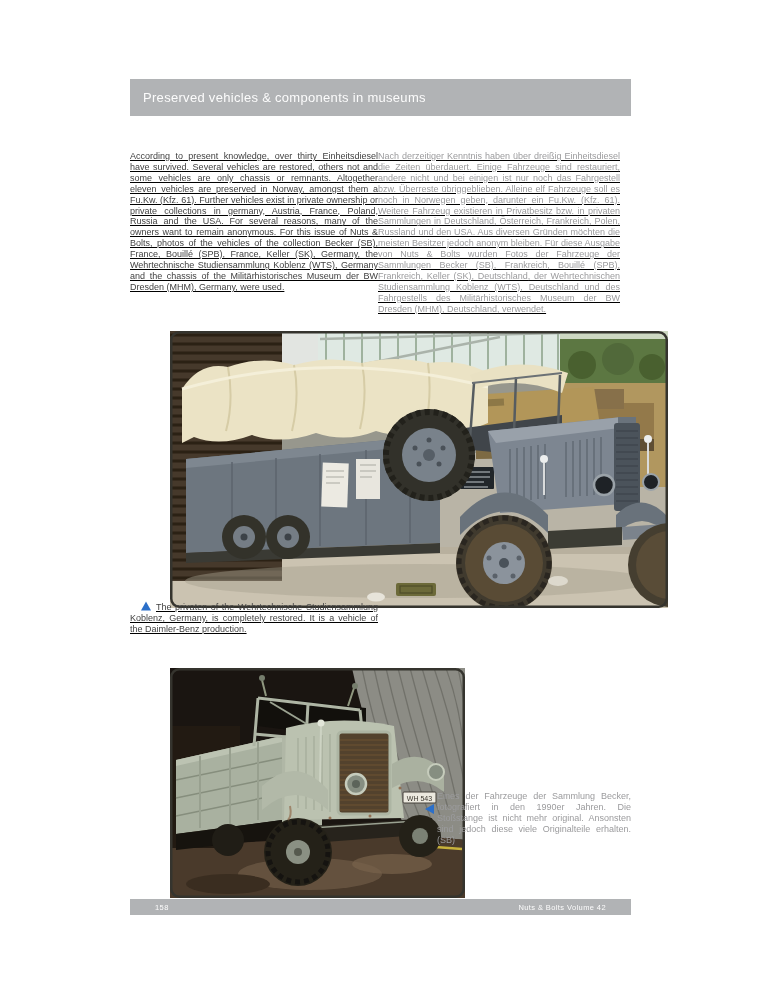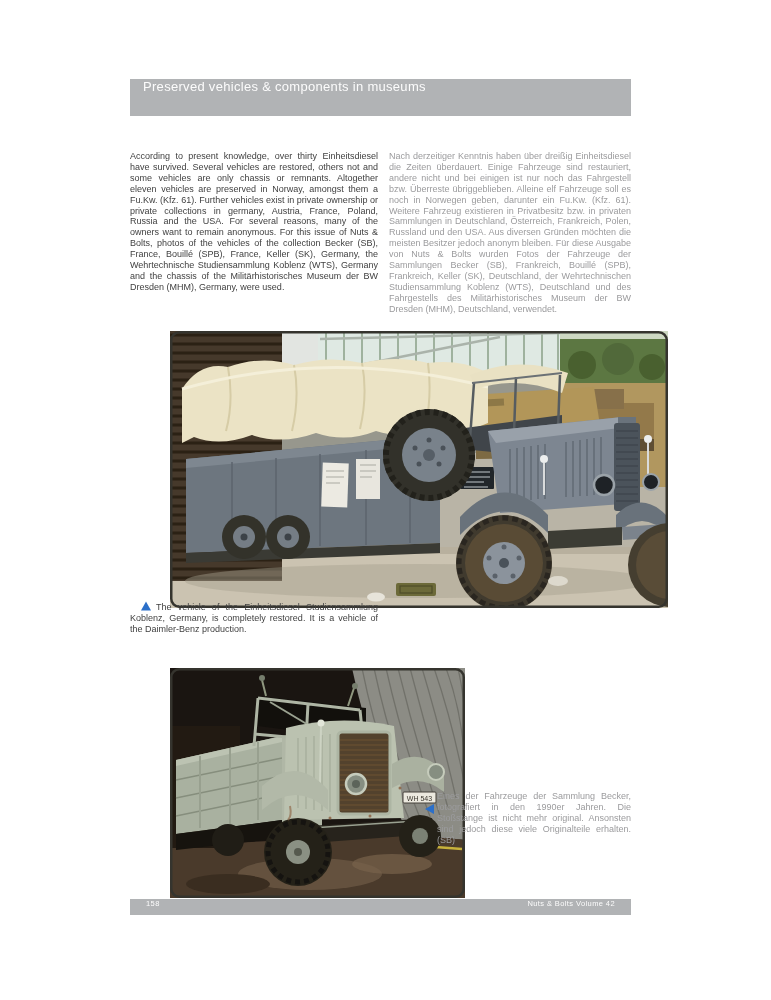--- a/index.html
+++ b/index.html
@@ -2,25 +2,25 @@
 <html><head>
 <meta charset="utf-8">
 <style>
   html,body{margin:0;padding:0;background:#ffffff;}
   .page{
     position:relative;width:771px;height:1000px;background:#ffffff;overflow:hidden;
     font-family:"Liberation Sans", sans-serif;
   }
   .bar{
     position:absolute;left:130px;width:501px;background:#b1b3b5;color:#fcfcfc;
-    display:flex;box-sizing:border-box;
+    display:flex;align-items:center;box-sizing:border-box;
   }
   .header-bar{top:79px;height:37px;padding-left:13px;font-size:13px;letter-spacing:.3px;}
-  .footer-bar{top:899px;height:16px;padding:0 16px;font-size:7.5px;justify-content:space-between;letter-spacing:.4px;}
-  .cols{position:absolute;left:130px;width:501px;display:flex;justify-content:space-between;}
+  .footer-bar{top:899px;height:16px;padding:0 25px;font-size:7.5px;justify-content:space-between;letter-spacing:.4px;}
+  .cols{position:absolute;left:130px;width:501px;display:flex;text-decoration:underline;}
   .intro{top:151px;}
   .cap1{top:601px;}
   .col-en{width:248px;}
   .col-de{width:242px;}
   p{margin:0;font-size:9px;line-height:10.9px;text-align:justify;}
   .en{color:#414141;}
   .de{color:#9b9b9d;}
   .photo{position:absolute;background:#fff;}
   .photo1{left:130px;top:315px;width:498px;height:277px;}
   .photo2{left:130px;top:652px;width:295px;height:230px;}
@@ -158,21 +158,21 @@
       <rect x="226" y="252" width="40" height="13" rx="2" fill="#6c6a39"></rect>
       <rect x="230" y="255" width="32" height="7" fill="none" stroke="#4e4c28" stroke-width="1.2"></rect>
       <ellipse cx="206" cy="266" rx="9" ry="4.5" fill="#e7e4da"></ellipse>
       <ellipse cx="388" cy="250" rx="10" ry="5" fill="#ddd9cd"></ellipse>
 
       <rect x="1.25" y="1.25" width="495.5" height="274.5" rx="8" fill="none" stroke="#35342e" stroke-width="2.5"></rect>
     </svg>
   </figure>
 
   <div class="cols cap1">
-    <p class="col-en en"><span class="tri-up"></span><span>The vehicle of the Einheitsdiesel Studiensammlung Koblenz, Germany, is completely restored. It is a vehicle of the Daimler-Benz production.</span></p>
+    <p class="col-en en"><span class="tri-up"></span><span>The privaten of the Wehrtechnische Studiensammlung Koblenz, Germany, is completely restored. It is a vehicle of the Daimler-Benz production.</span></p>
   </div>
 
   <figure class="photo photo2">
     <svg viewBox="0 0 295 230" aria-hidden="true">
       <rect width="295" height="230" fill="#1a1511"></rect>
 
       <path d="M182,0 L295,0 L295,172 L238,166 Q200,86 182,0 Z" fill="#8c8c85"></path>
       <path d="M192,0 Q210,90 246,166 M204,0 Q222,84 254,160 M216,0 Q234,80 262,154 M228,0 Q246,74 270,148 M240,0 Q258,68 278,140 M252,0 Q270,60 286,130 M264,0 Q282,52 295,118 M276,0 Q292,44 295,96 M288,0 Q295,30 295,60" stroke="#71716a" stroke-width="1.3" fill="none"></path>
       <path d="M238,166 L295,172 L295,186 L240,180 Z" fill="#504f48"></path>
 

